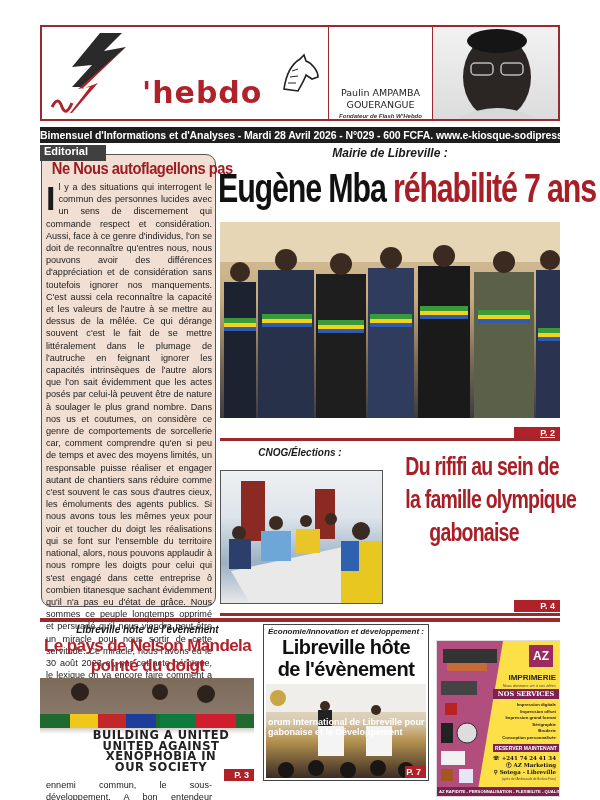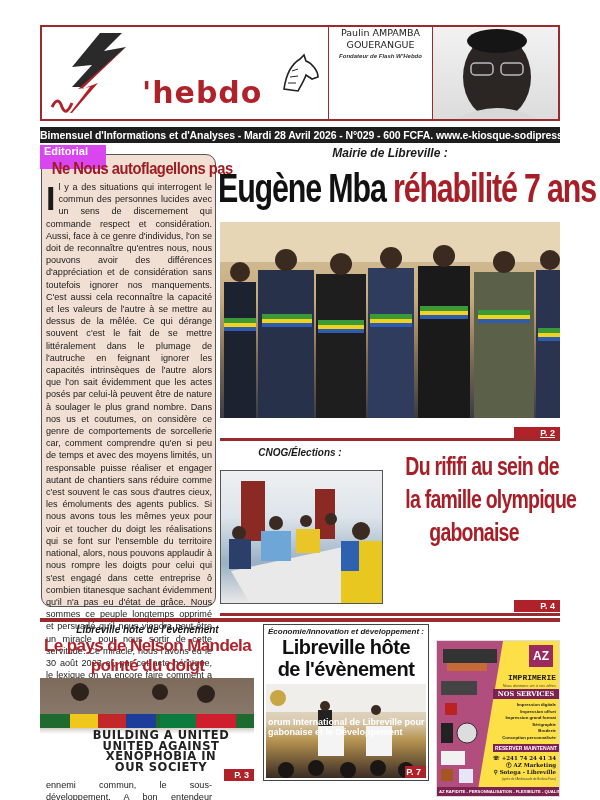--- a/index.html
+++ b/index.html
@@ -4,33 +4,33 @@
 <style>
   * { box-sizing: border-box; margin: 0; padding: 0; }
   html, body { width: 600px; height: 800px; background: #ffffff; overflow: hidden; }
   body { position: relative; font-family: "Liberation Sans", sans-serif; color: #111; }
 
   .abs { position: absolute; }
 
   
   .masthead { left: 40px; top: 25px; width: 520px; height: 96px; border: 2px solid #9b2a2e; display: flex; }
   .logo-box { width: 287px; height: 92px; position: relative; border-right: 1px solid #9b2a2e; }
-  .founder-box { width: 104px; height: 92px; border-right: 1px solid #9b2a2e; display:flex; flex-direction:column; align-items:center; justify-content:flex-start; text-align:center; }
+  .founder-box { width: 104px; height: 92px; border-right: 1px solid #9b2a2e; display:flex; flex-direction:column; align-items:center; justify-content:flex-end; text-align:center; }
   .founder-name { font-size: 9.5px; line-height: 12px; color: #222; font-family: "DejaVu Sans", sans-serif; }
   .founder-role { font-size: 6px; font-style: italic; font-weight: bold; color: #333; margin-top: 2px; }
   .portrait { flex: 1; background: linear-gradient(180deg,#f2f2f2 0%,#dcdcdc 100%); position: relative; overflow:hidden; }
 
   .logo-flash { position:absolute; left: 92px; top: 22px; font-family: "DejaVu Serif", serif; font-style: italic; font-size: 30px; color:#222; letter-spacing:1px; }
   .logo-hebdo { position:absolute; left: 100px; top: 48px; font-family: "DejaVu Sans", sans-serif; font-weight: bold; font-size: 30px; color:#b0222a; letter-spacing: 1px; }
 
   
   .infobar { left: 40px; top: 127px; width: 520px; height: 16px; background: #1e1e1e; color: #fff; font-size: 10.5px; font-weight: bold; line-height: 16px; text-align: center; letter-spacing: -0.1px; white-space: nowrap; overflow:hidden; }
 
   
-  .ed-tab { left: 40px; top: 145px; width: 66px; height: 24px; background: #d946ef; color: #fff; font-size: 11px; font-weight: bold; line-height: 12px; padding-left: 4px; }
+  .ed-tab { left: 40px; top: 145px; width: 66px; height: 16px; background: #404040; color: #fff; font-size: 11px; font-weight: bold; line-height: 12px; padding-left: 4px; }
   .ed-box { left: 41px; top: 154px; width: 175px; height: 453px; background: #f1dfd3; border: 1px solid #555; border-radius: 0 10px 10px 10px; }
   .ed-title { left: 45px; top: 160px; width: 168px; font-size: 16px; font-weight: bold; color: #9b1c22; text-align:center; letter-spacing:-0.5px; white-space:nowrap; font-family: "Liberation Sans", sans-serif; transform: scaleX(0.92); transform-origin: center; }
   .ed-text { left: 46px; top: 181px; width: 166px; font-family: "Liberation Sans", sans-serif; font-size: 9.1px; line-height: 12.2px; text-align: justify; color: #1a1a1a; hyphens: auto; }
   .ed-text .dropcap { float:left; font-size: 34px; line-height: 30px; font-weight: bold; margin: 2px 3px 0 0; }
 
   
   .kicker { font-style: italic; font-weight: bold; font-size: 12px; color: #1a1a1a; text-align:center; }
   .main-kicker { left: 220px; top: 146px; width: 340px; }
   .main-headline { left: 218px; top: 160px; width: 344px; height: 56px; font-family: "Liberation Sans", sans-serif; font-weight: bold; font-size: 40px; line-height: 56px; white-space: nowrap; text-align:center; letter-spacing:-1.5px; transform: scaleX(0.76); transform-origin: left center; width: 452px; }
   .main-headline .red { color: #a81e26; }
@@ -62,21 +62,21 @@
   .libre-kicker { left: 264px; top: 627px; width: 164px; font-size: 8px; }
   .libre-headline { left: 264px; top: 636px; width: 164px; text-align:center; font-weight:bold; font-size: 20px; line-height: 22px; color:#111; letter-spacing:-0.5px; }
   .libre-photo { left: 266px; top: 684px; width: 160px; height: 94px; overflow:hidden; background: linear-gradient(180deg,#e8e5e0 0%,#d9cbb0 40%,#b69350 60%,#3b2c25 100%); }
   .forum-text { position:absolute; left: 2px; top: 33px; color:#fff; font-weight:bold; font-size: 9px; line-height: 10px; white-space:nowrap; }
   .tag-p7 { left: 405px; top: 766px; width: 21px; }
 
   
   .ad { left: 436px; top: 640px; width: 124px; height: 157px; background: #fde047; border: 1px solid #ddd; overflow:hidden; }
   .ad-left { position:absolute; left:0; top:0; width: 66px; height: 157px; background:#b14e7e; clip-path: polygon(0 0,100% 0,60% 100%,0 100%); }
   .ad-logo { position:absolute; right: 6px; top: 4px; width: 24px; height: 22px; background:#9b2a5e; color:#fff; font-weight:bold; font-size: 12px; text-align:center; line-height: 22px; }
-  .ad-title { position:absolute; right: 3px; top: 32px; font-size: 8px; font-weight:bold; color:#222; font-family:Liberation Mono, monospace; }
+  .ad-title { position:absolute; right: 3px; top: 32px; font-size: 8px; font-weight:bold; color:#222; font-family:Liberation Sans, sans-serif; }
   .ad-sub { position:absolute; right: 3px; top: 42px; font-size: 4px; font-style:italic; color:#444; }
   .ad-services-hdr { position:absolute; right: 0; top: 48px; width: 66px; height: 10px; background:#7d2150; color:#fff; font-size: 6.5px; font-weight:bold; text-align:center; line-height: 10px; font-family:"DejaVu Serif", serif; }
   .ad-services { position:absolute; right: 3px; top: 61px; text-align:right; font-size: 4.3px; line-height: 6.5px; font-weight:bold; color:#222; }
   .ad-reserve { position:absolute; right: 0; top: 103px; width: 66px; height: 8px; background:#7d2150; color:#fff; font-size: 5px; font-weight:bold; text-align:center; line-height: 8px; }
   .ad-contact { position:absolute; right: 3px; top: 114px; text-align:right; font-size: 5.5px; line-height: 7px; font-weight:bold; color:#111; font-family:"DejaVu Serif", serif; }
   .ad-note { position:absolute; right: 3px; top: 136px; font-size: 3px; color:#444; }
   .ad-footer { position:absolute; left: 0; bottom: 0; width: 124px; height: 9px; background:#7d2150; color:#fff; font-size: 4.2px; font-weight:bold; line-height: 9px; padding-left: 2px; white-space:nowrap; }
 </style>
 </head>
 <body>

